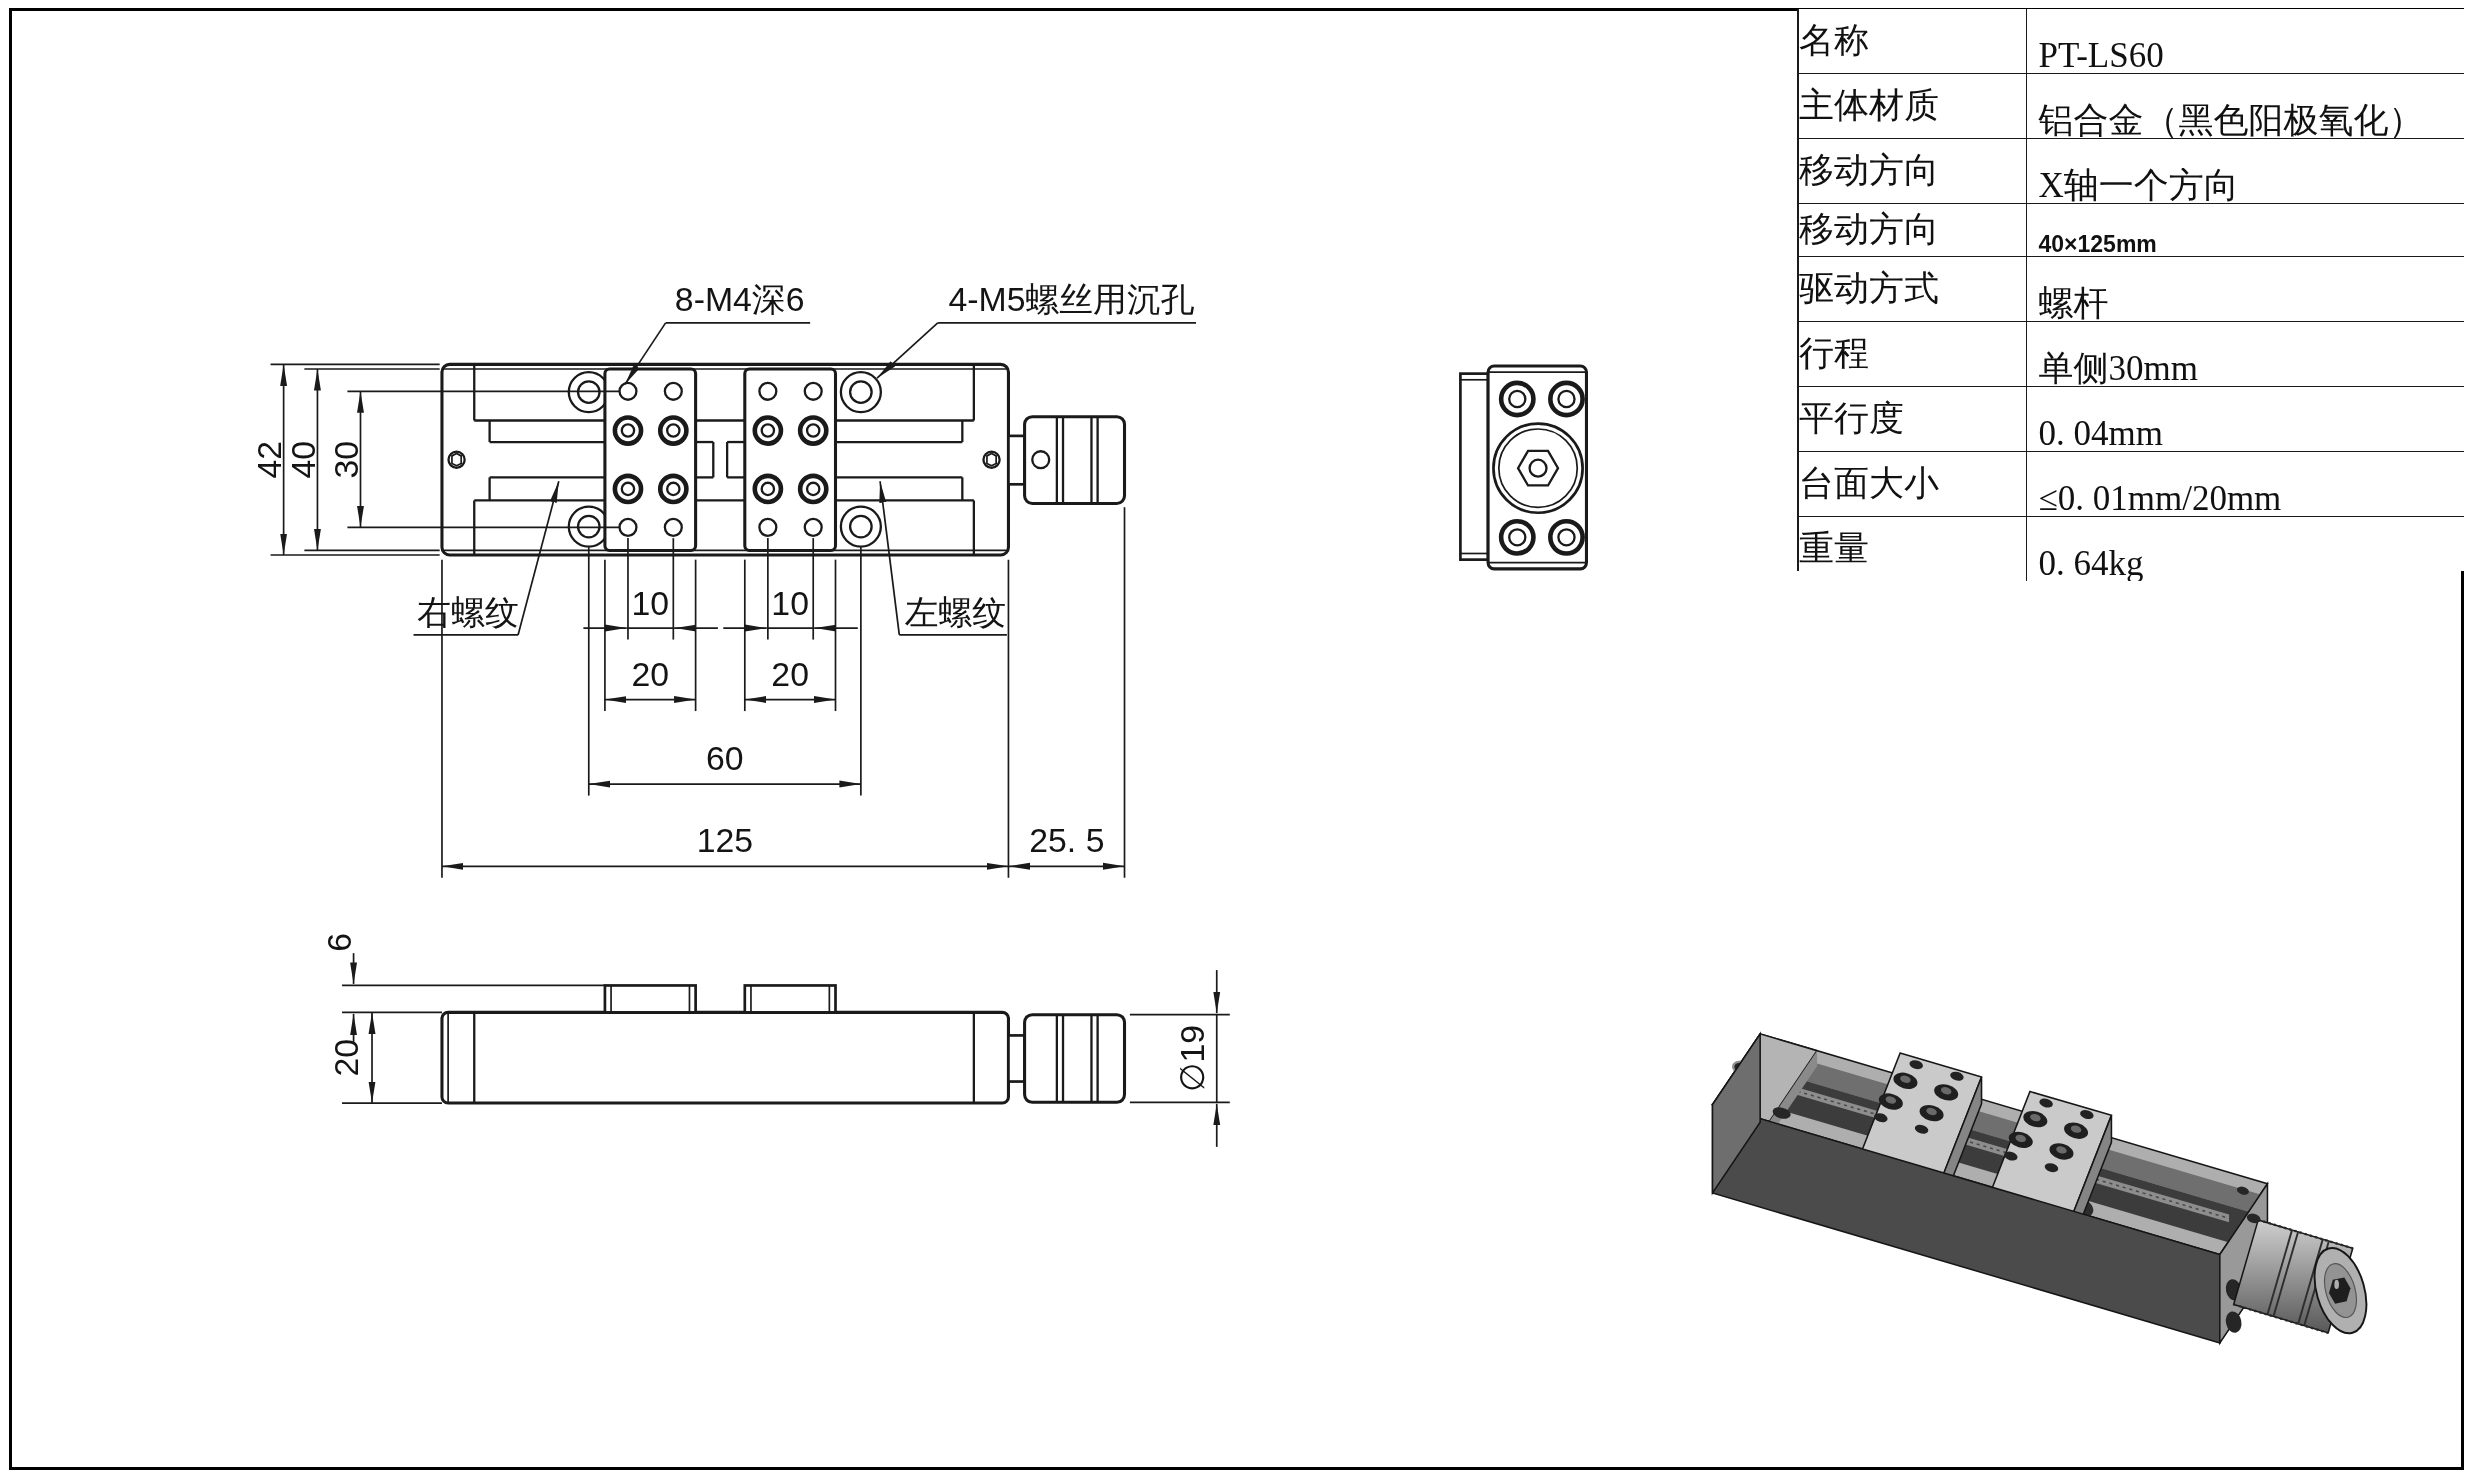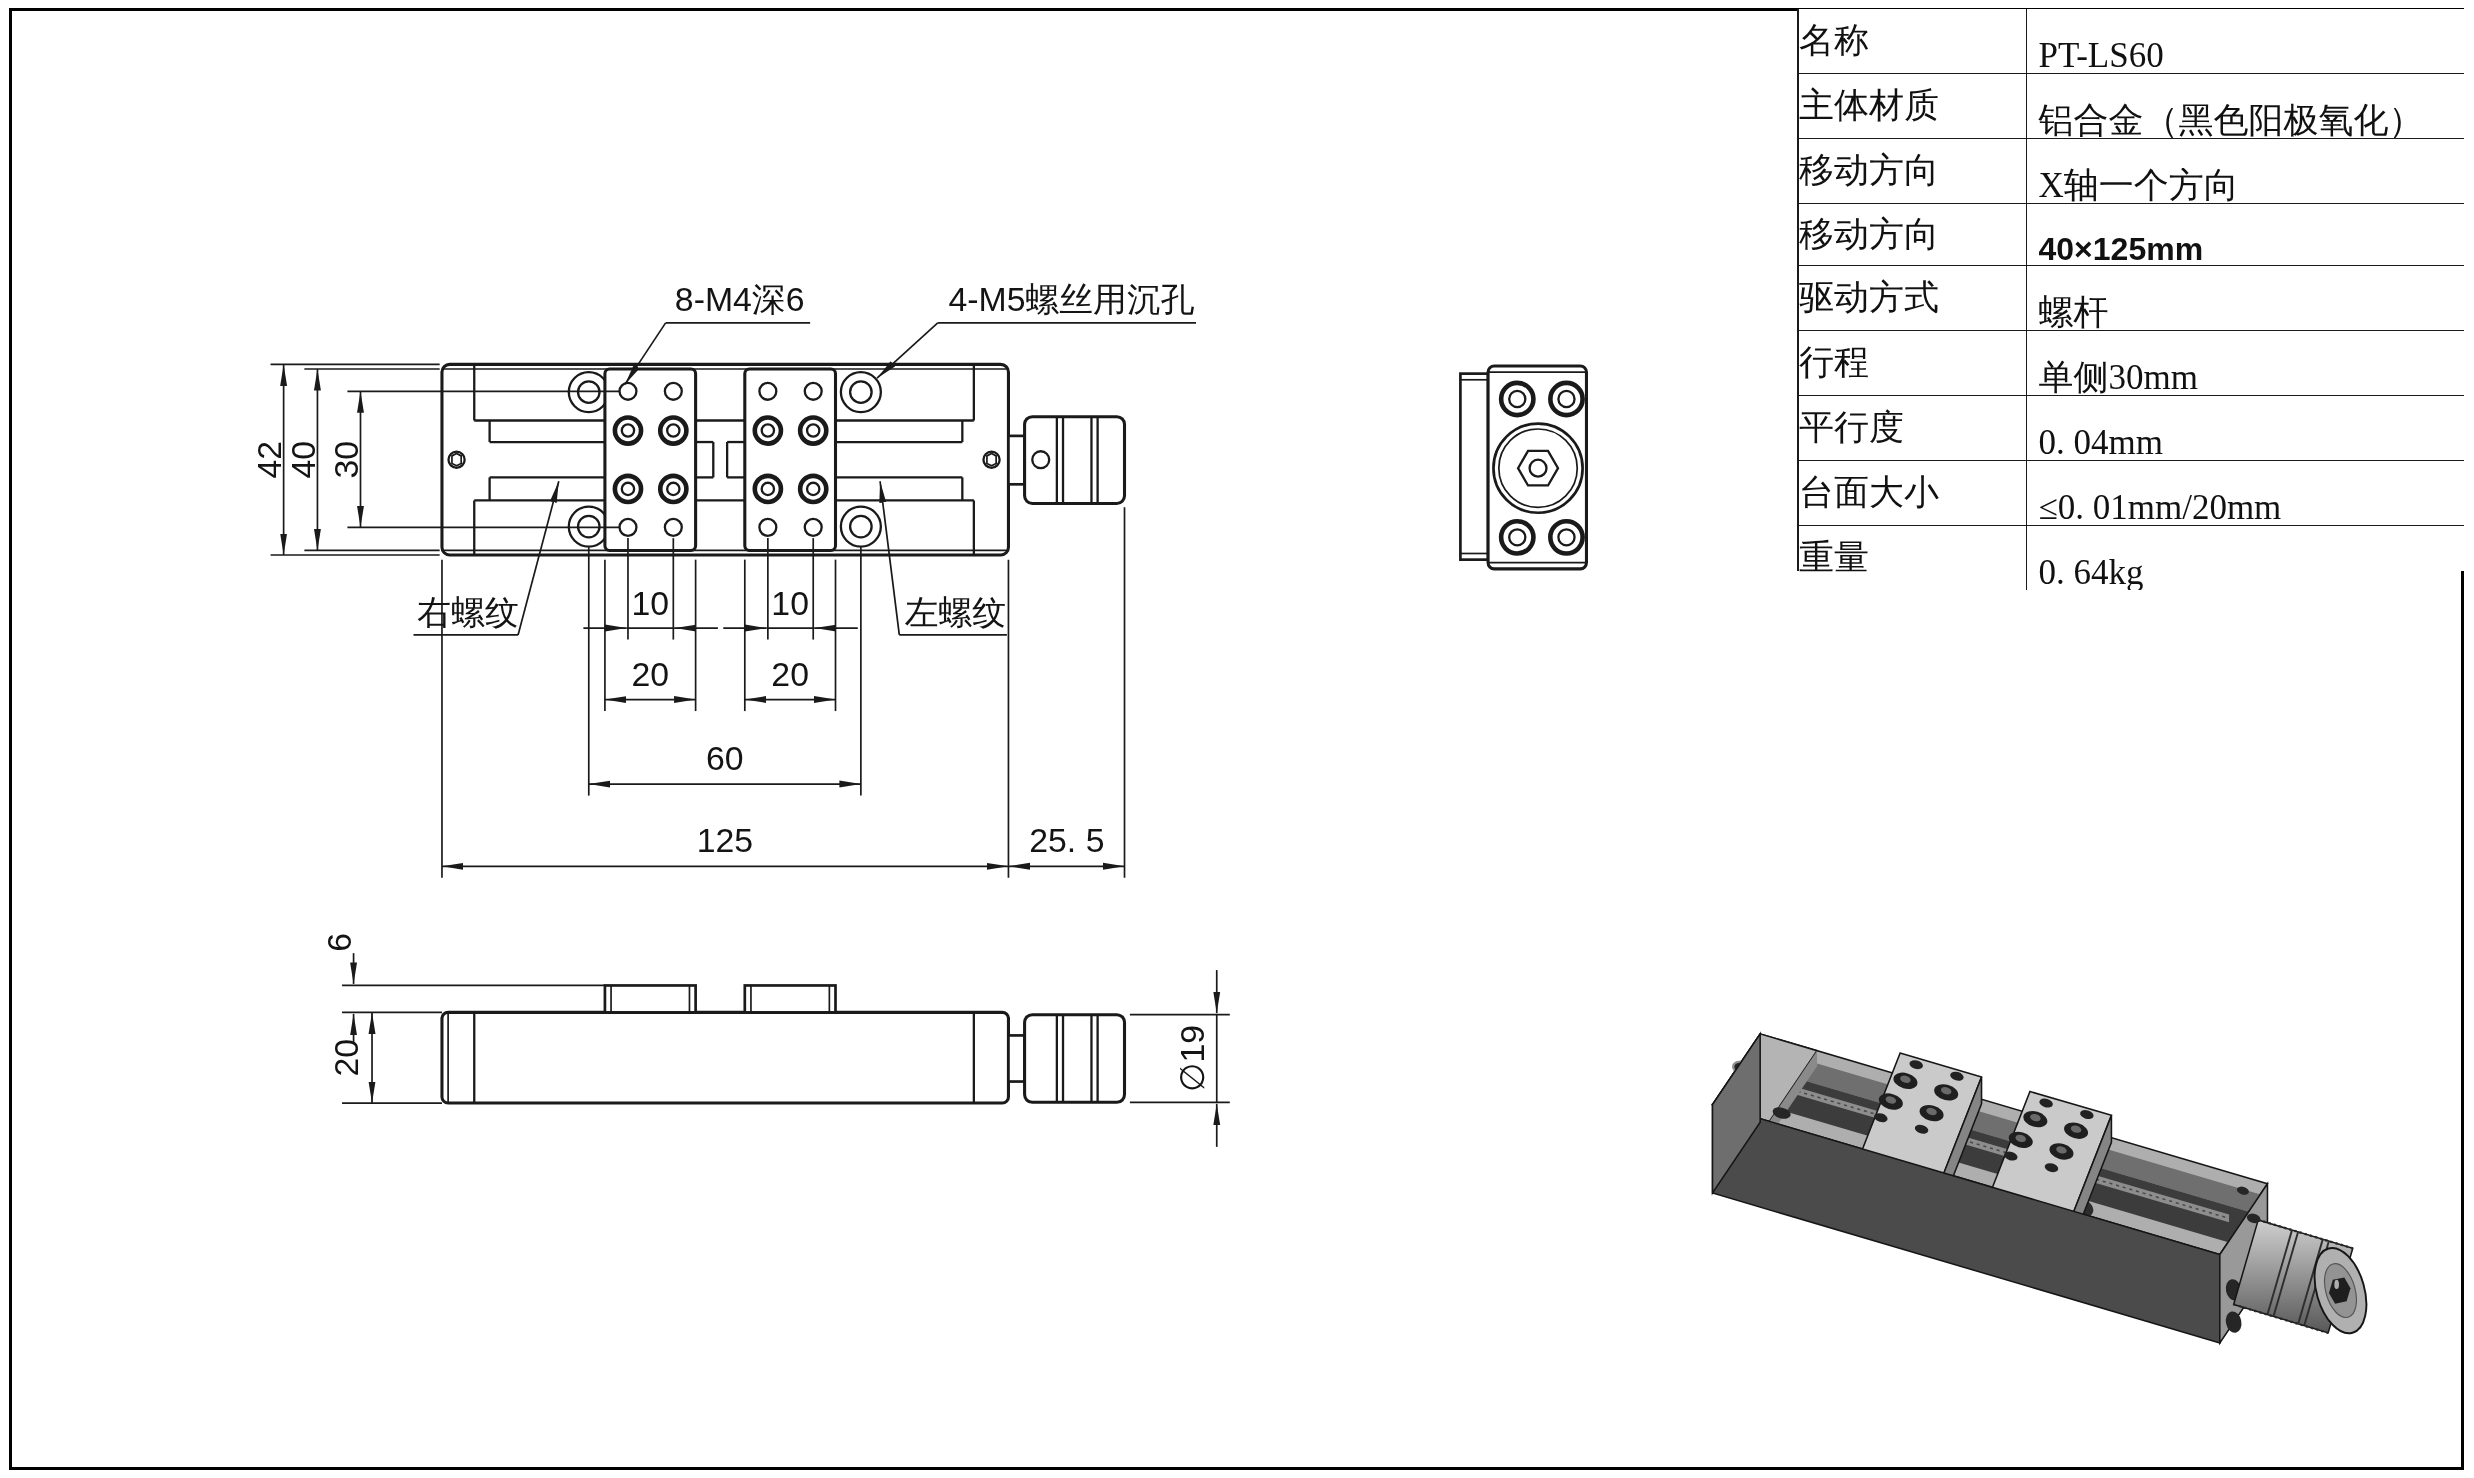--- a/index.html
+++ b/index.html
@@ -14,21 +14,21 @@
       display:grid;grid-template-rows:repeat(11,1fr);
       border-left:2.3px solid #1b1b1b;box-sizing:border-box;background:#fff;}
   .spec-row{display:grid;grid-template-columns:228px 1fr;
       border-bottom:1.5px solid #1b1b1b;box-sizing:border-box;}
   .spec-row:last-child{border-bottom:none;}
   .cell{display:flex;align-items:center;padding-left:0;overflow:hidden;
       font-family:"Liberation Serif",serif;font-size:35px;line-height:1;
       white-space:nowrap;}
   .cell.label{border-right:1.9px solid #1b1b1b;box-sizing:border-box;}
   .cell.value{padding-left:11.5px;margin-top:29px;}
-  .cell.value.sans{font-family:"Liberation Sans",sans-serif;font-weight:700;font-size:32px;}
+  .cell.value.sans{font-family:"Liberation Sans",sans-serif;font-weight:700;font-size:23px;}
 
   
   .ol{stroke:#1a1a1a;stroke-width:4;fill:#fff;stroke-linejoin:round;}
   .m35{stroke:#1a1a1a;stroke-width:3.5;fill:#fff;}
   .ml{stroke:#1a1a1a;stroke-width:3;fill:none;}
   .tl{stroke:#1a1a1a;stroke-width:2.2;fill:none;}
   .cbb{stroke:#1a1a1a;stroke-width:6;fill:#fff;}
   .cbt{stroke:#1a1a1a;stroke-width:3;fill:#fff;}
   .arrowline{stroke:#1a1a1a;stroke-width:2.2;fill:none;}
   text{fill:#141414;}

